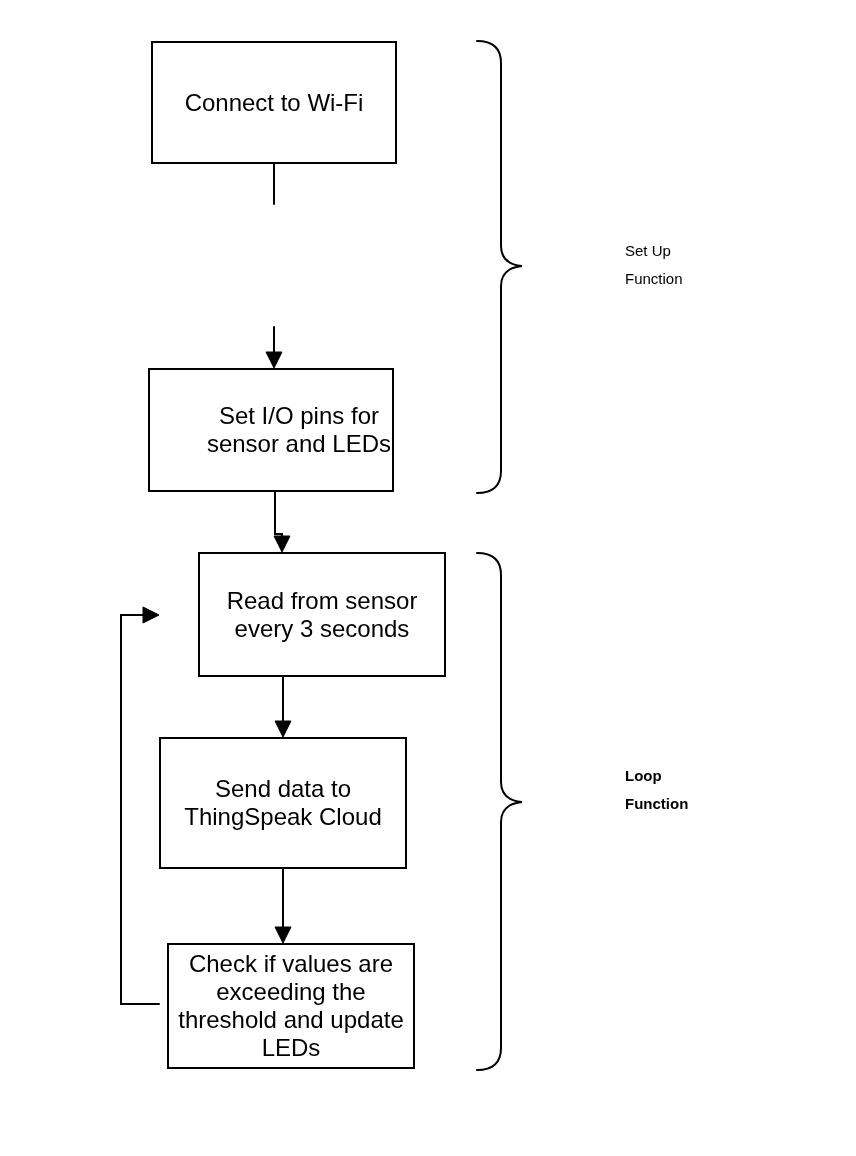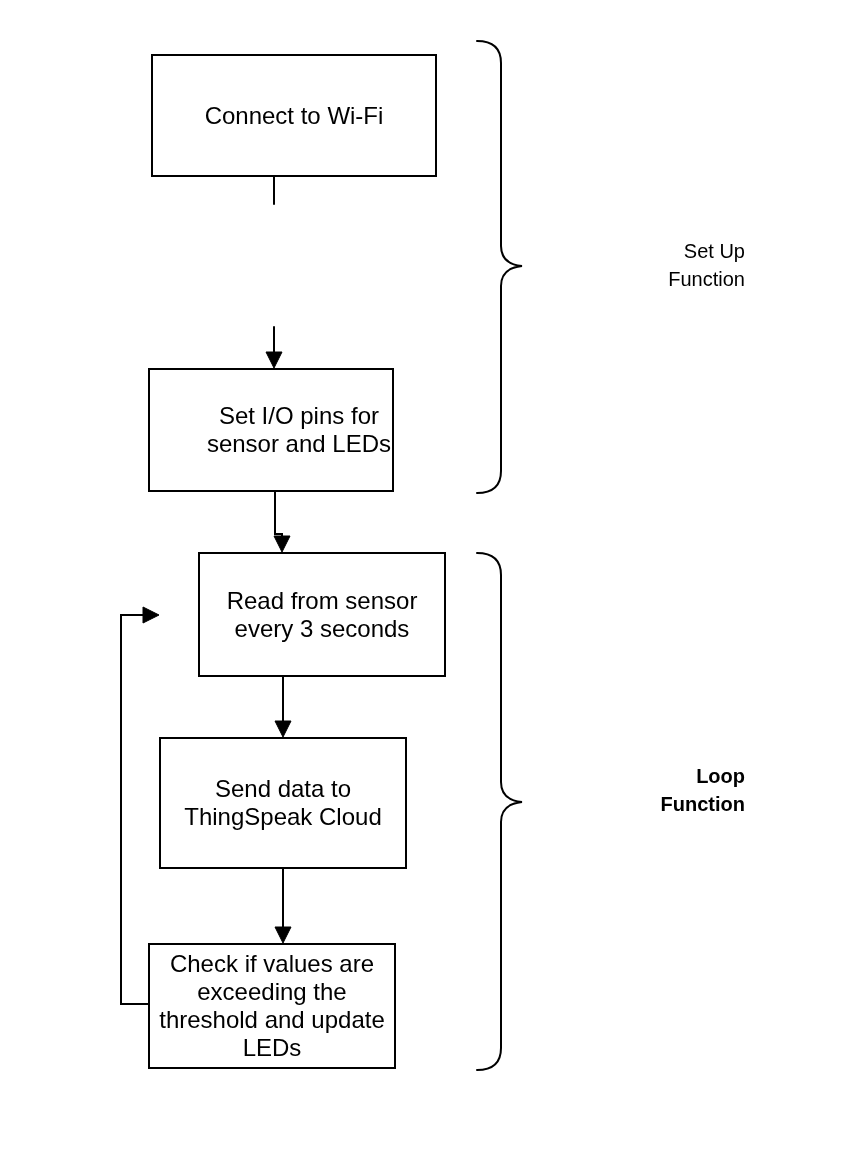--- a/index.html
+++ b/index.html
@@ -45,22 +45,22 @@
     align-items: center;
     justify-content: center;
     text-align: center;
     font-size: 24px;
     line-height: 28px;
     white-space: pre-line;
     padding: 0 1px;
   }
   .group-label {
     position: absolute;
-    text-align: right;
-    font-size: 20px;
+    text-align: left;
+    font-size: 15px;
     line-height: 28px;
     white-space: pre-line;
   }
 </style>
 </head>
 <body>
 
 <div class="canvas">
 
   <svg class="connector-layer" viewBox="0 0 856 1156" xmlns="http://www.w3.org/2000/svg">
@@ -80,41 +80,41 @@
     <polygon points="283,943 275,927 291,927"></polygon>
 
     <path d="M159,1004 L121,1004 L121,615 L144,615"></path>
     <polygon points="159,615 143,607 143,623"></polygon>
 
     <path d="M477,41 Q501,41 501,63 L501,246 Q501,264 522,266 Q501,268 501,286 L501,471 Q501,493 477,493"></path>
 
     <path d="M477,553 Q501,553 501,575 L501,782 Q501,800 522,802 Q501,804 501,822 L501,1048 Q501,1070 477,1070"></path>
   </svg>
 
-  <div class="node" style="left:151px; top:54px;  width:286px; height:123px;">
+  <div class="node" style="left:151px; top:41px;  width:246px; height:123px;">
     <span>Connect to Wi-Fi</span>
   </div>
 
 
   <div class="node" style="left:148px; top:368px; width:246px; height:124px;justify-content:flex-end;">
     <span>Set I/O pins for
 sensor and LEDs</span>
   </div>
 
   <div class="node" style="left:159px; top:552px; width:248px; height:125px;margin-left:39px;">
     <span>Read from sensor
 every 3 seconds</span>
   </div>
 
   <div class="node" style="left:159px; top:737px; width:248px; height:132px;">
     <span>Send data to
 ThingSpeak Cloud</span>
   </div>
 
-  <div class="node" style="left:148px; top:943px; width:248px; height:126px;">
+  <div class="node" style="left:167px; top:943px; width:248px; height:126px;">
     <span>Check if values are
 exceeding the
 threshold and update
 LEDs</span>
   </div>
 
   <div class="group-label" style="left:625px; top:237px; width:120px;">Set Up
 Function</div>
 
   <div class="group-label" style="left:625px; top:762px; width:120px;font-weight:bold;">Loop

